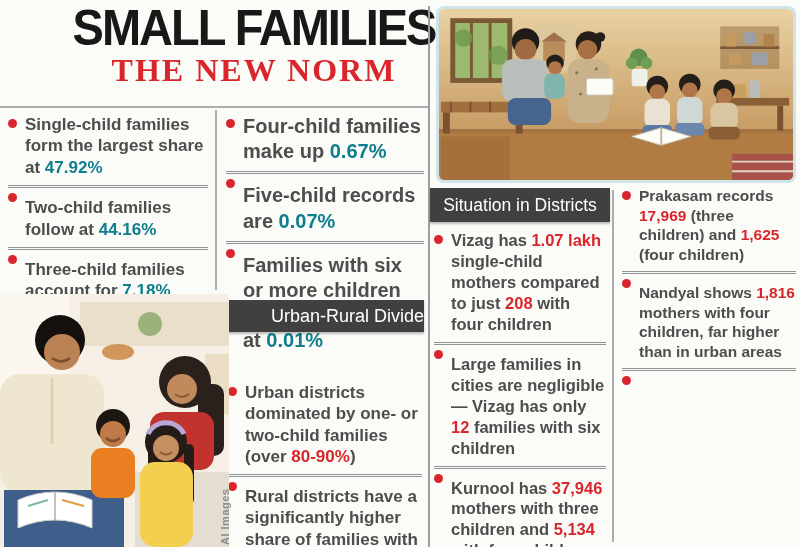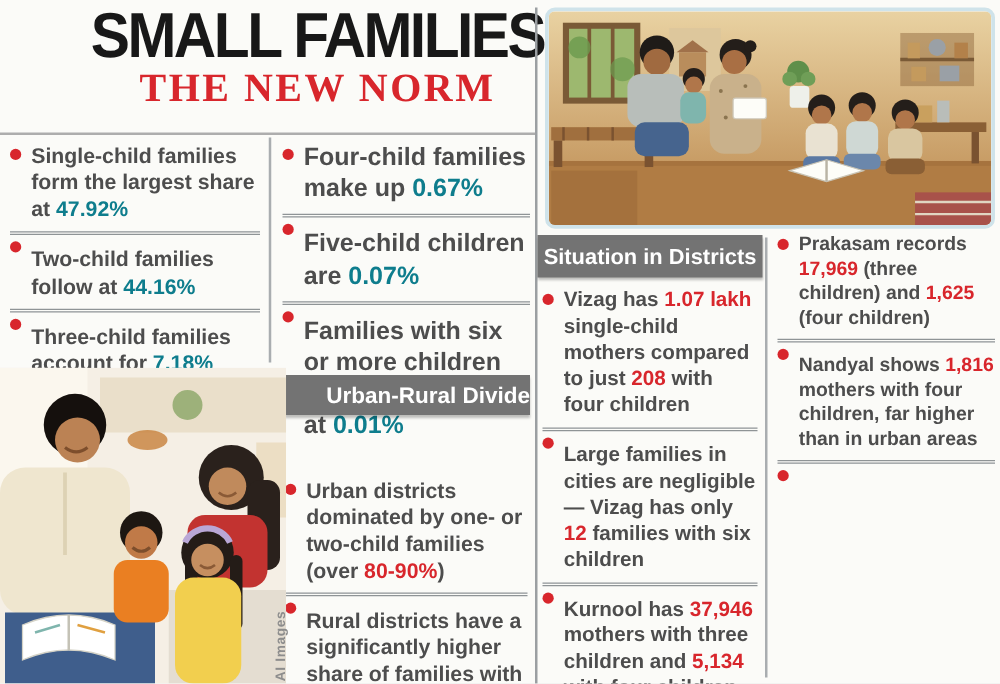--- a/index.html
+++ b/index.html
@@ -22,21 +22,21 @@
   .hl-teal{color:#0e7d8d;}
   .hl-red{color:#d8262c;}
 
   .col-1{left:8px;top:114px;width:200px;font-size:17px;line-height:1.26;}
   .col-2{left:226px;top:114px;width:198px;font-size:20px;line-height:1.26;}
   .col-urban{left:228px;top:338px;width:194px;font-size:17px;line-height:1.25;margin-top:44px;}
   .col-districts{left:434px;top:230px;width:172px;font-size:16.5px;line-height:1.27;}
   .col-right{left:622px;top:186px;width:174px;font-size:15.5px;line-height:1.26;}
 
   
-  .section-header{position:absolute;background:#737373;color:#ffffff;font-weight:bold;
+  .section-header{position:absolute;background:#404040;color:#ffffff;font-weight:normal;
                   white-space:nowrap;box-shadow:0 2px 2px rgba(0,0,0,.25);}
   .hdr-urban{left:228px;top:300px;width:196px;height:32px;font-size:18px;
              line-height:32px;text-align:right;}
   .hdr-districts{left:430px;top:188px;width:180px;height:34px;font-size:17.5px;
                  line-height:34px;text-align:center;}
 
   
   .vline{position:absolute;background:#a9adb0;}
   .vline-cols{left:215px;top:110px;width:2px;height:180px;}
   .vline-center{left:428px;top:6px;width:2px;height:541px;background:#9b9fa2;}
@@ -76,21 +76,21 @@
     </div>
   </div>
 
   <div class="vline vline-cols"></div>
 
   <div class="col col-2">
     <div class="bullet-item">
       <span class="dot"></span><span><span>Four-child families make up </span><span class="hl-teal">0.67%</span></span>
     </div>
     <div class="bullet-item">
-      <span class="dot"></span><span><span>Five-child children are </span><span class="hl-teal">0.07%</span></span>
+      <span class="dot"></span><span><span>Five-child records are </span><span class="hl-teal">0.07%</span></span>
     </div>
     <div class="bullet-item">
       <span class="dot"></span><span><span>Families with six or more children are extremely rare at </span><span class="hl-teal">0.01%</span></span>
     </div>
   </div>
 
   <div class="section-header hdr-urban">Urban-Rural Divide</div>
   <div class="col col-urban">
     <div class="bullet-item">
       <span class="dot"></span><span><span>Urban districts dominated by one- or two-child families (over </span><span class="hl-red">80-90%</span><span>)</span></span>

